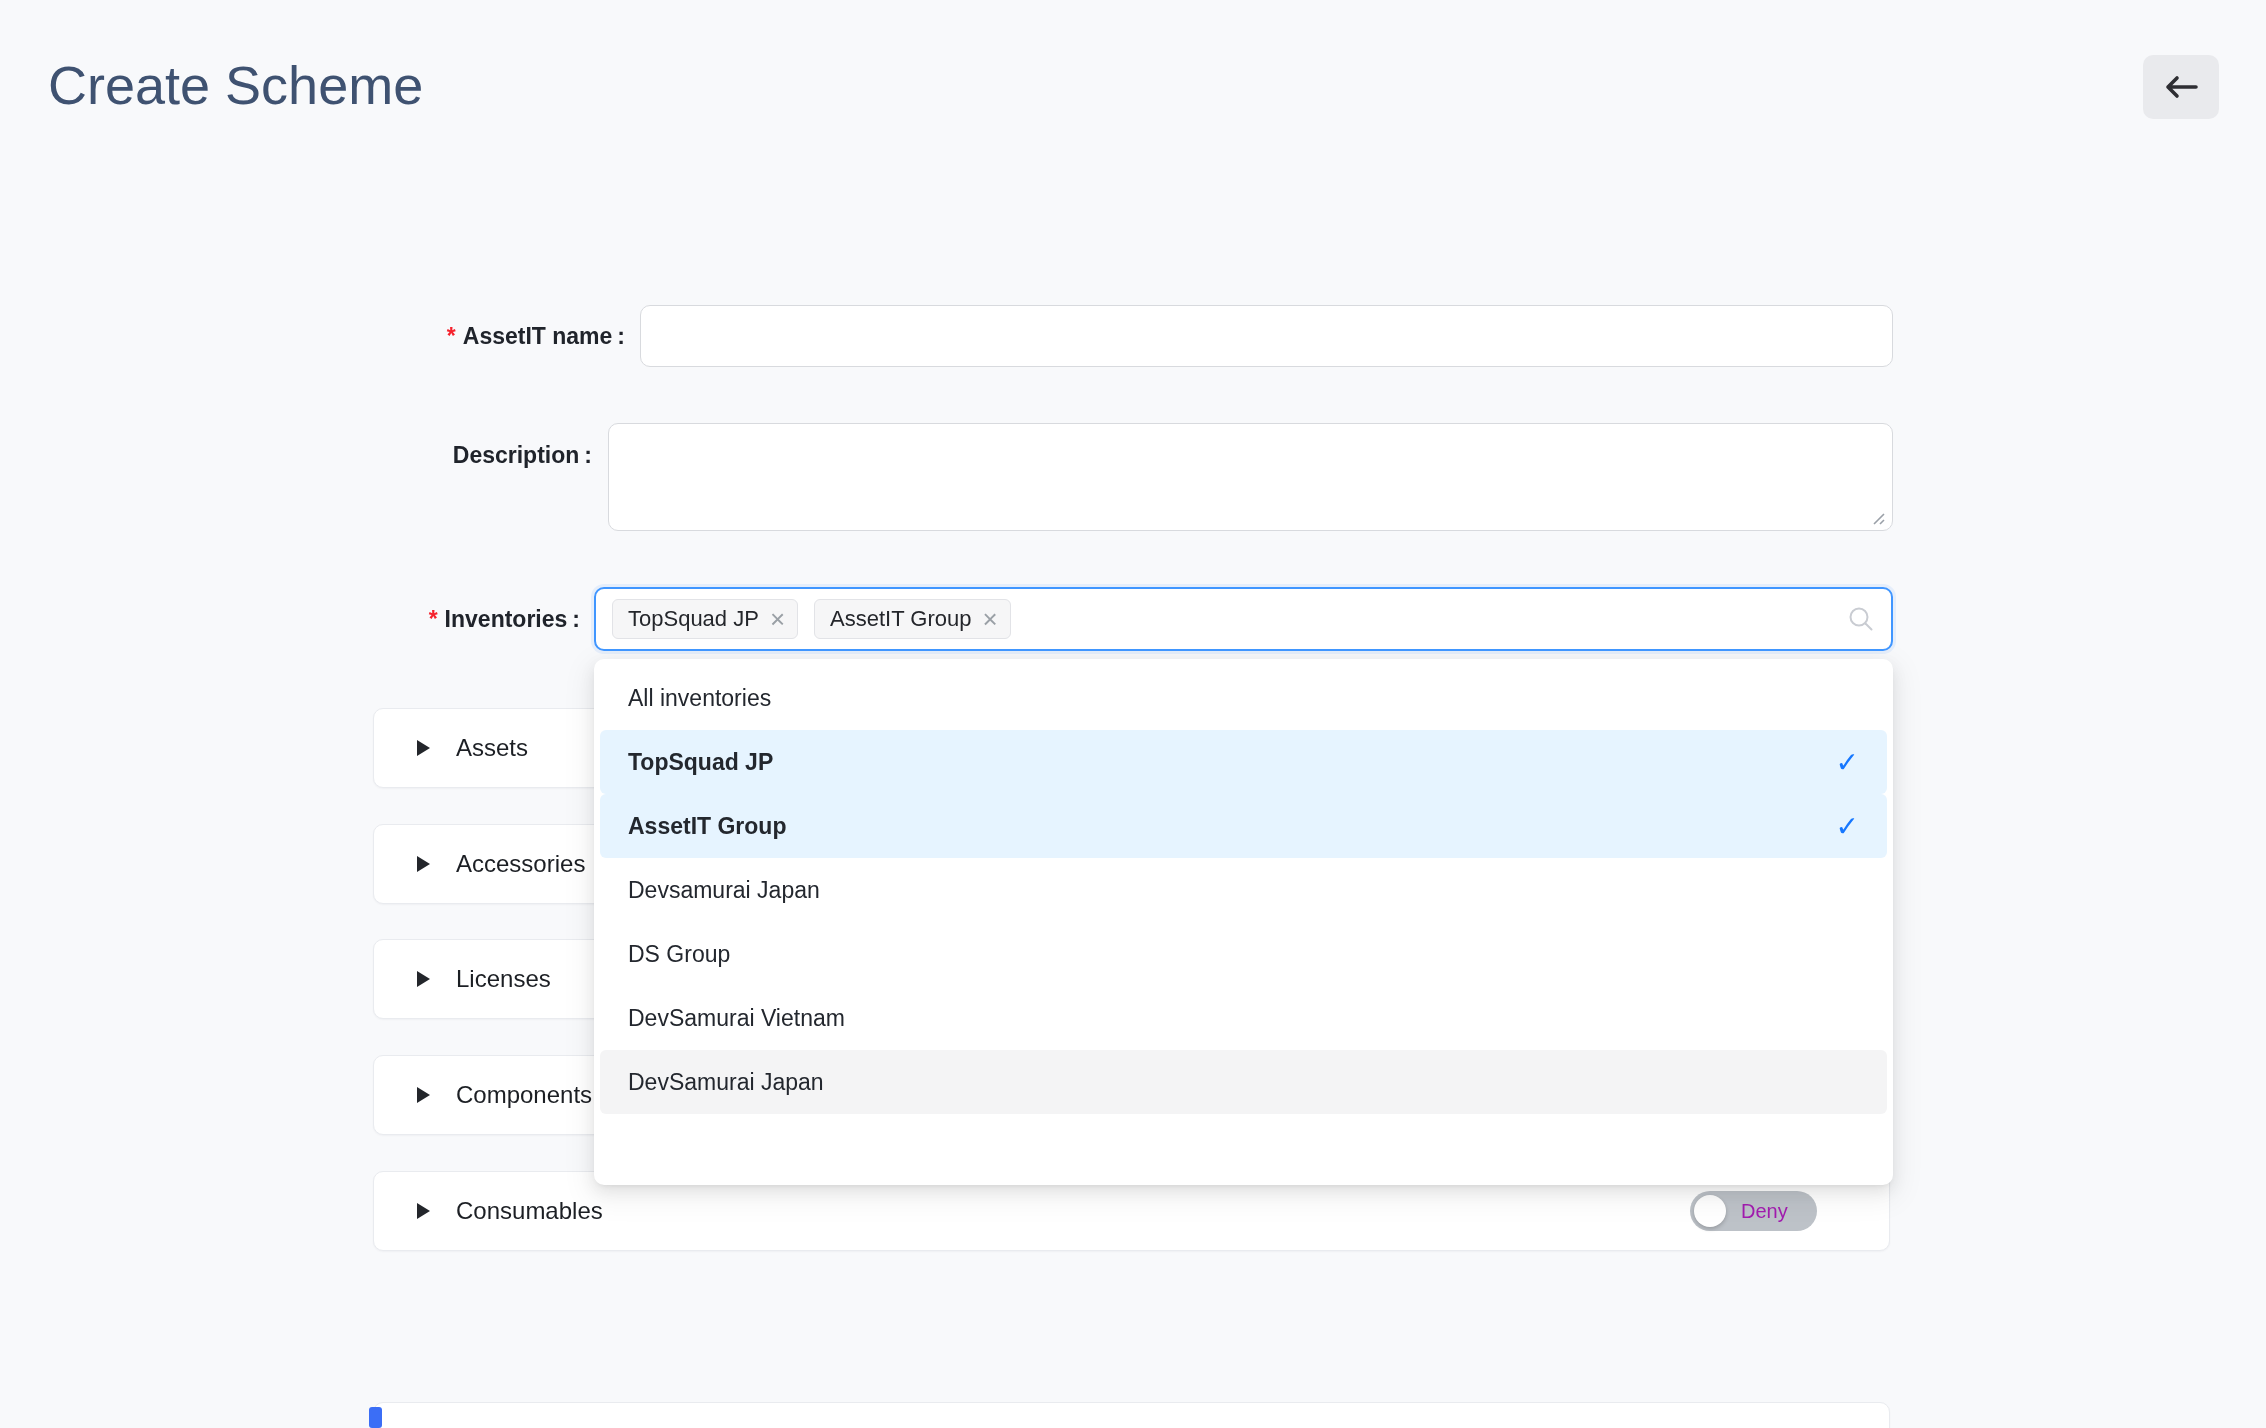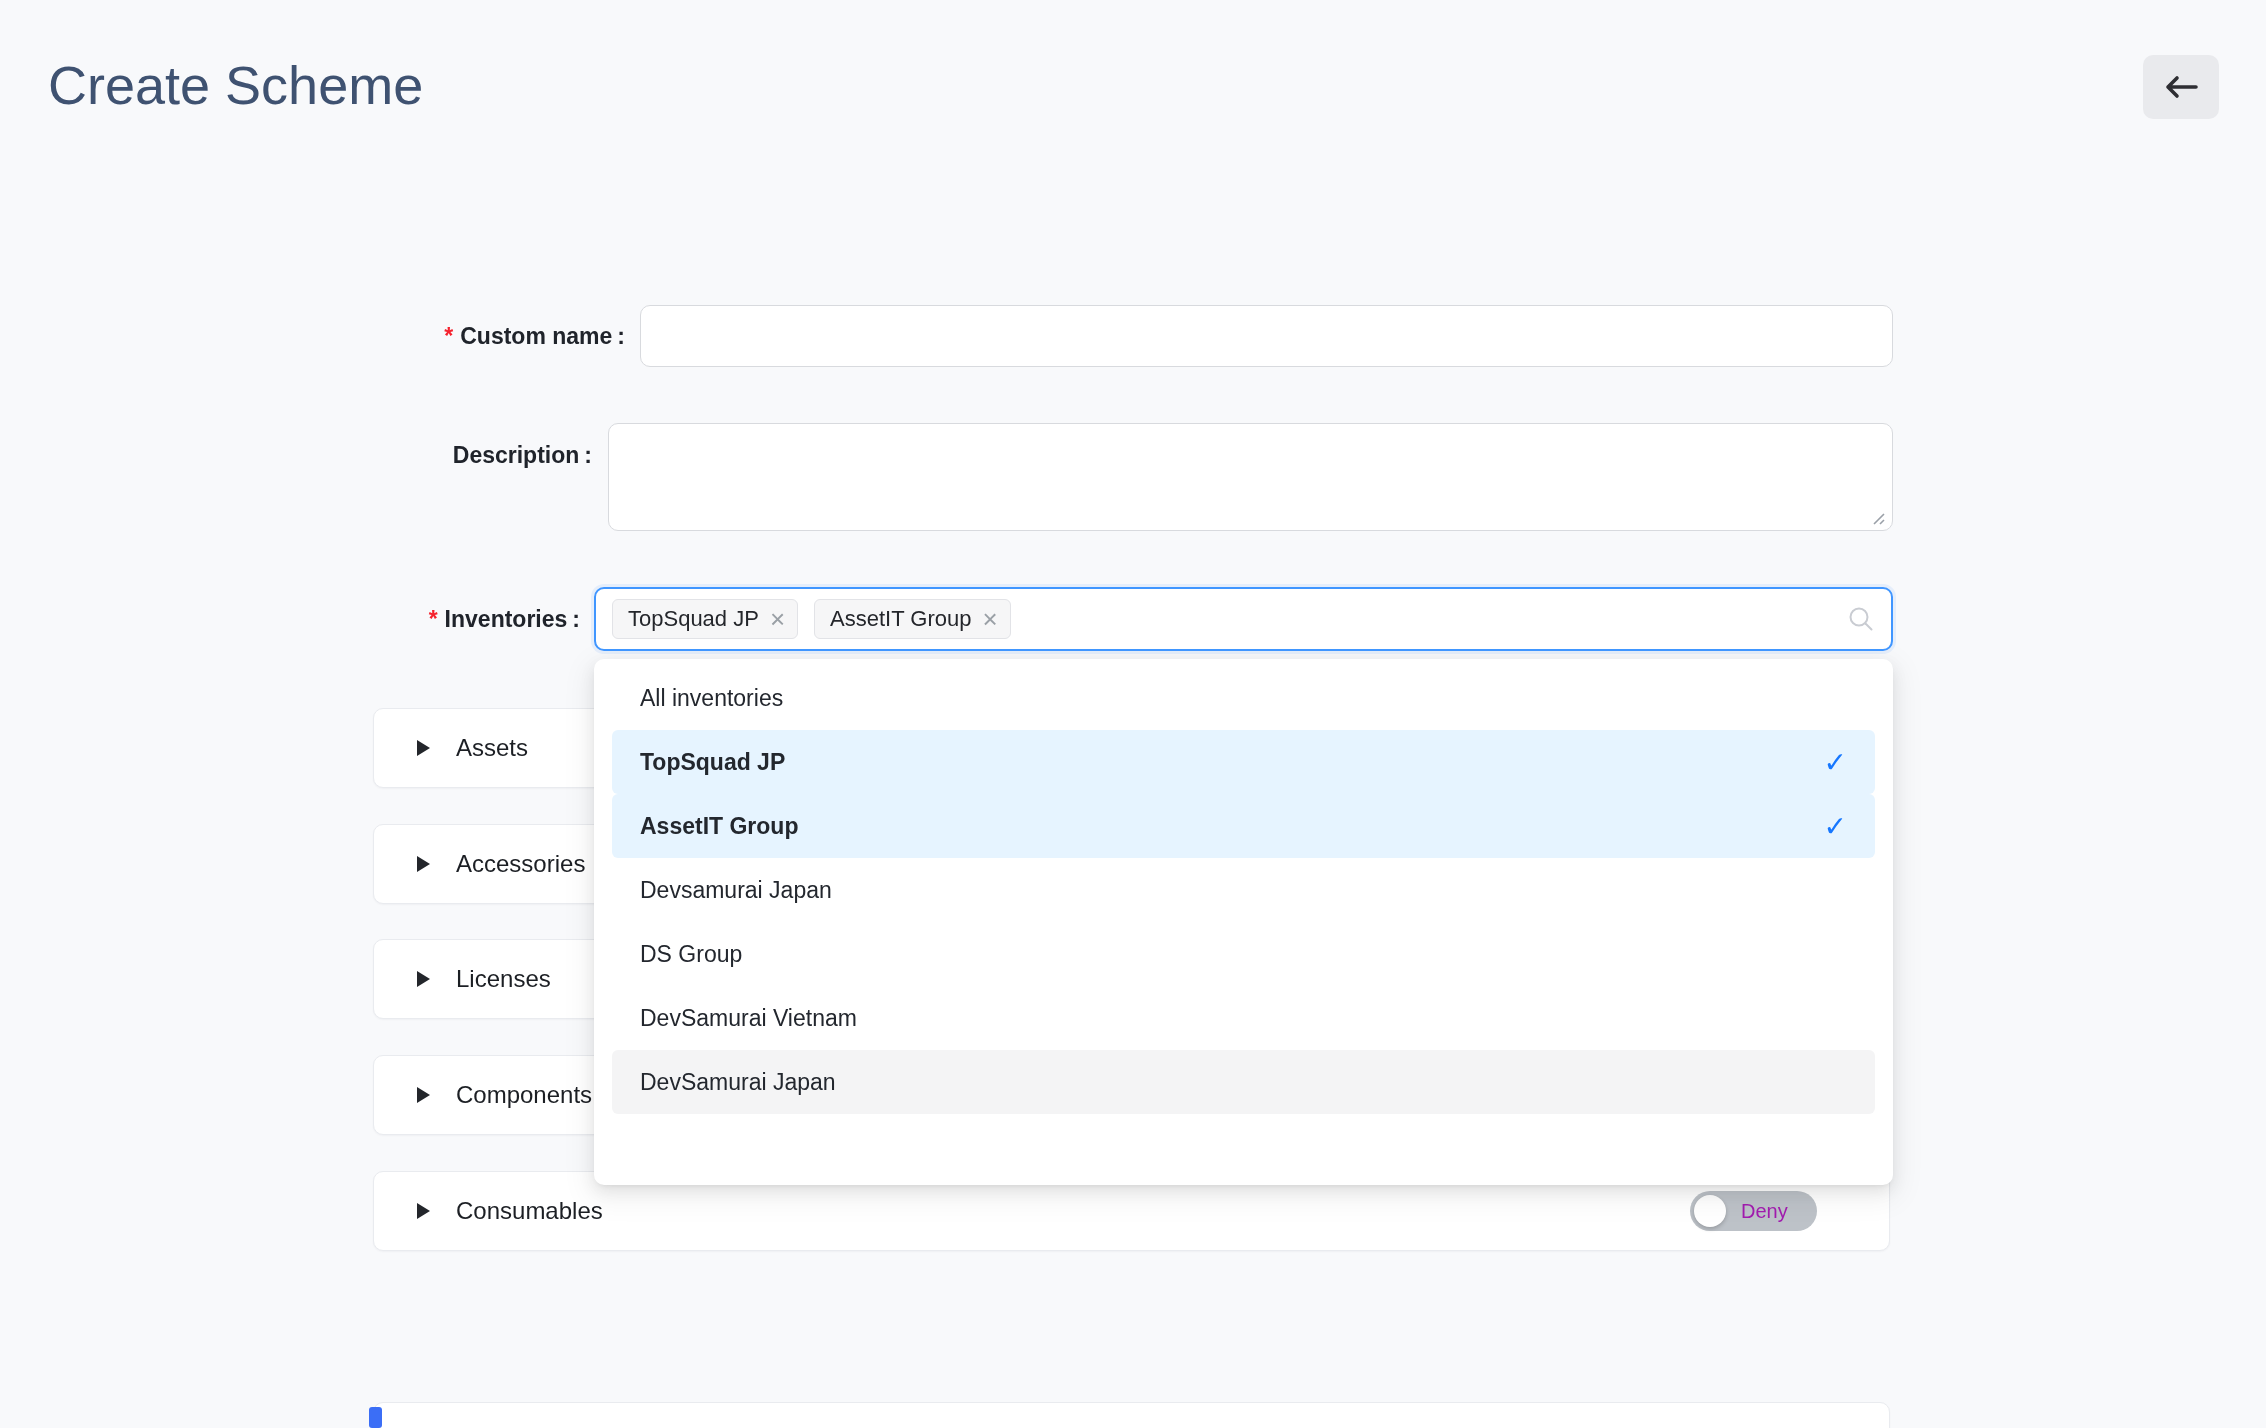--- a/index.html
+++ b/index.html
@@ -69,21 +69,21 @@
   }
   .tag .close { color: #9aa0a6; font-size: 26px; line-height: 1; cursor: pointer; }
   .search-wrap { margin-left: auto; display: flex; align-items: center; }
 
   
   .dropdown {
     position: absolute; left: 594px; top: 659px;
     width: 1299px; height: 526px;
     background: #fff; border-radius: 10px;
     box-shadow: 0 9px 28px 8px rgba(0,0,0,.05), 0 6px 16px rgba(0,0,0,.08), 0 3px 6px -4px rgba(0,0,0,.12);
-    padding: 7px 18px; z-index: 20;
+    padding: 7px 6px; z-index: 20;
   }
   .option {
     height: 64px; display: flex; align-items: center;
     padding: 0 28px; border-radius: 6px;
     font-size: 23px; color: #23272e; cursor: pointer; white-space: nowrap;
   }
   .option.selected { background: #e6f4ff; font-weight: 600; }
   .option.hovered { background: #f4f4f5; }
   .check { margin-left: auto; color: #1677ff; font-size: 28px; font-weight: 700; }
 
@@ -127,21 +127,21 @@
 
   <div class="page-title">Create Scheme</div>
 
   <button class="back-btn">
     <svg width="38" height="26" viewBox="0 0 38 26">
       <path d="M34 13 H6 M15 4 L6 13 L15 22" stroke="#2e2e33" stroke-width="3.6" fill="none" stroke-linecap="round" stroke-linejoin="round"></path>
     </svg>
   </button>
 
   <div class="lbl" style="right:1641px; top:321px;">
-    <span class="req">*</span><span>Custom name</span><span class="colon">:</span>
+    <span class="req">*</span><span>AssetIT name</span><span class="colon">:</span>
   </div>
   <input class="text-input" type="text" value="" style="">
 
   <div class="lbl" style="right:1674px; top:440px;margin-left:28px;">
     <span>Description</span><span class="colon">:</span>
   </div>
   <textarea class="textarea" style=""></textarea>
   <svg class="resize-grip" viewBox="0 0 20 20">
     <path d="M18 8 L8 18 M18 14 L14 18" stroke="#9aa0a8" stroke-width="1.6" fill="none"></path>
   </svg>

